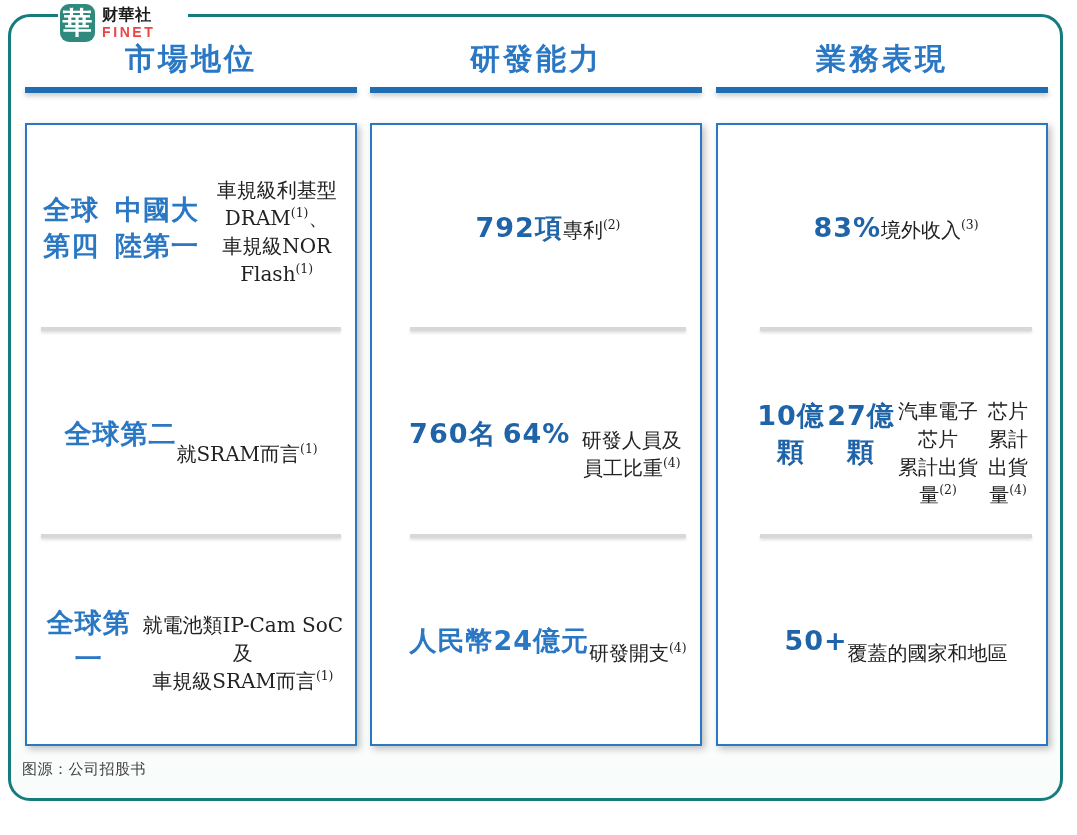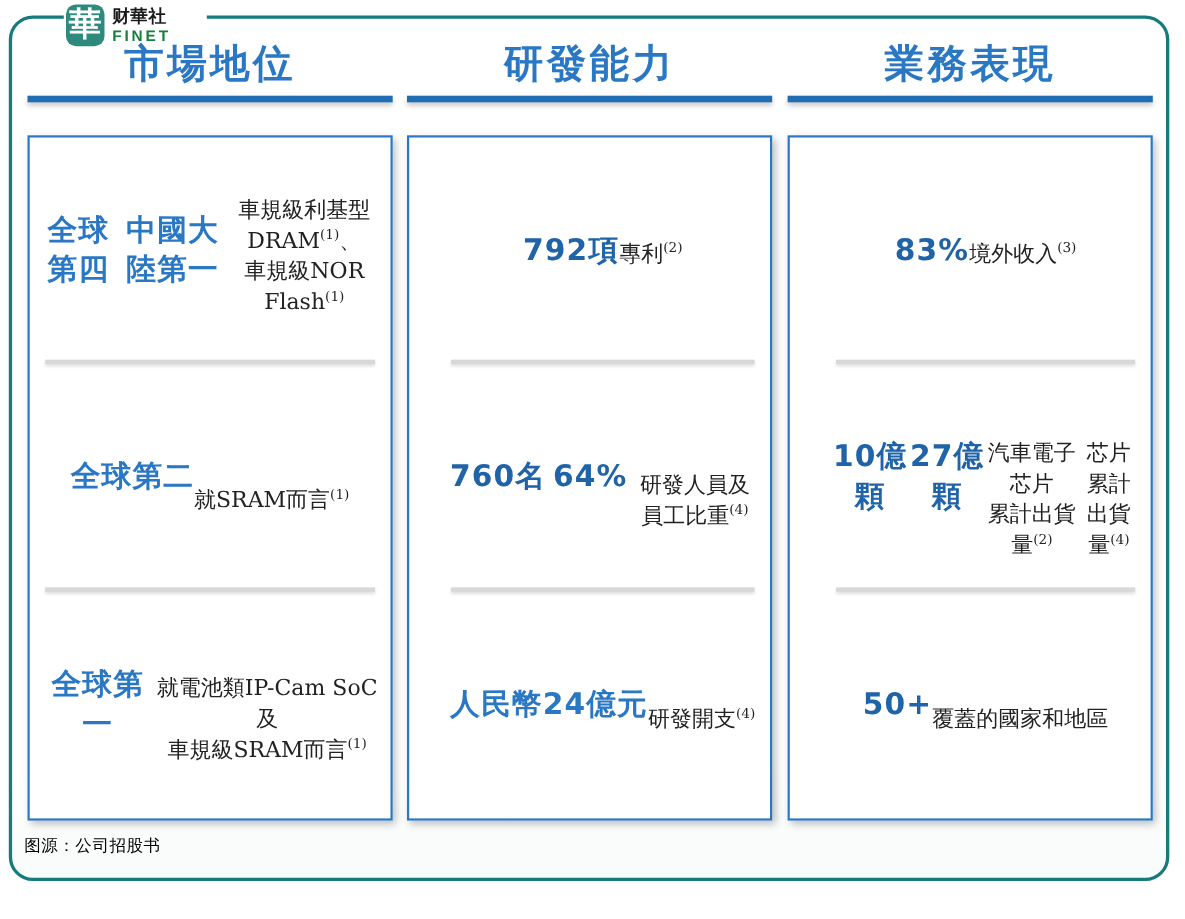--- a/index.html
+++ b/index.html
@@ -76,21 +76,21 @@
   .logo-cn {
     font-size: 16px;
     font-weight: 700;
     color: #1a1a1a;
     letter-spacing: 0.5px;
     font-family: "DejaVu Sans", sans-serif;
   }
   .logo-en {
     font-size: 14px;
     font-weight: 700;
-    color: #15803d;
+    color: #ef4444;
     letter-spacing: 2.6px;
     margin-top: 2px;
     font-family: "Liberation Sans", sans-serif;
   }
 
   
   #wm-hua {
     position: absolute;
     left: 228px;
     top: 286px;
@@ -130,21 +130,21 @@
     margin-top: 4px;
   }
 
   
   .col-head {
     position: absolute;
     top: 40px;
     height: 62px;
   }
   .col-head .title {
-    font-size: 36px;
+    font-size: 30px;
     font-weight: 700;
     color: #2a77c4;
     text-align: center;
     letter-spacing: 3px;
     font-family: "DejaVu Sans", sans-serif;
     line-height: 38px;
   }
   .col-head .bar {
     height: 6px;
     background: #1f6eb4;
@@ -236,21 +236,21 @@
   }
   .pair-labels .sub { margin-top: 0; }
   .pair-nums .big   { margin: 0; }
 
   
   #source {
     position: absolute;
     left: 22px;
     top: 760px;
     font-size: 15px;
-    color: #000000;
+    color: #404040;
     font-family: "DejaVu Sans", sans-serif;
     letter-spacing: 0.5px;
   }
 </style>
 </head>
 <body>
 
 <div id="wm-hua">華</div>
 <div id="wm-text">
   <div class="l1">財華</div>

